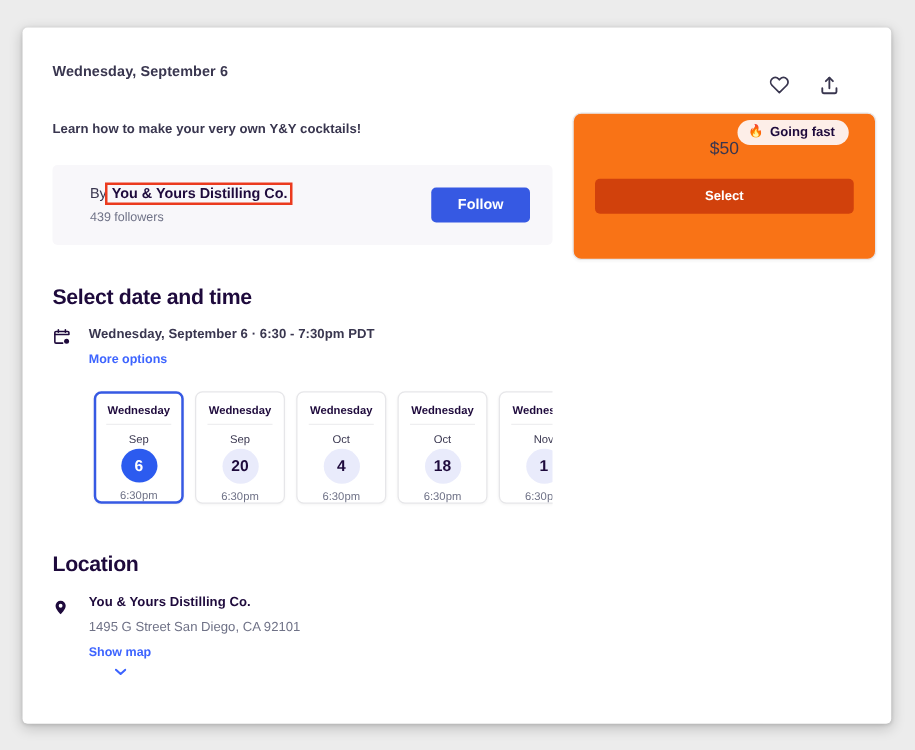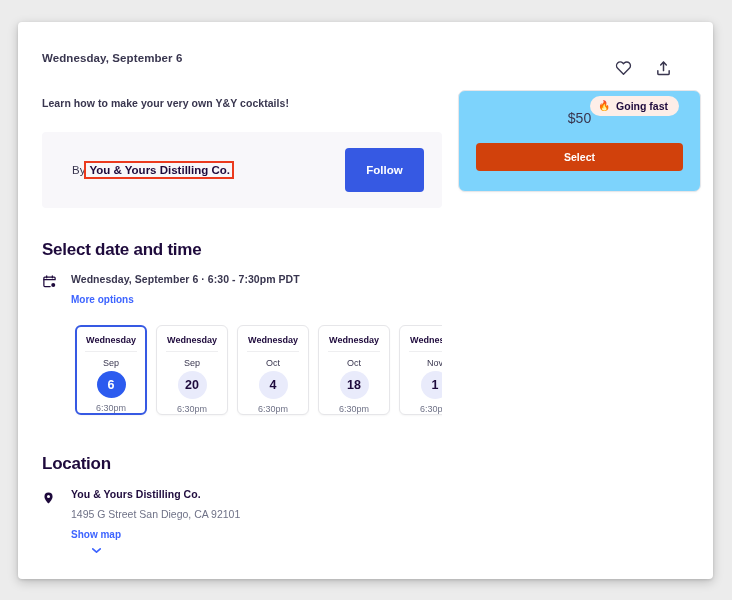--- a/index.html
+++ b/index.html
@@ -155,31 +155,31 @@
   }
   .follow-btn {
     background: #3659e3;
     color: #fff;
     border: none;
     border-radius: 4px;
     font-size: 11.5px;
     font-weight: 600;
     font-family: inherit;
     padding: 0 18px;
-    height: 44px;
+    height: 28px;
     min-width: 79px;
     cursor: pointer;
   }
 
   
   .ticket-panel {
     border: 1px solid #e6e6e9;
     border-radius: 7px;
-    padding: 19px 17px 20px 17px;
-    background: #7dd3fc;
+    padding: 19px 17px 36px 17px;
+    background: #f97316;
     box-shadow: 0 1px 2px rgba(0,0,0,0.03);
   }
   .price {
     text-align: center;
     font-size: 14px;
     color: #39364f;
     font-weight: 400;
     margin-bottom: 17px;
   }
   .tickets-btn {
@@ -376,20 +376,21 @@
       <div class="col-left">
 
         <div class="description">Learn how to make your very own Y&amp;Y cocktails!</div>
 
         <div class="organizer">
           <div class="org-left">
             <div class="org-byline">
               <span class="org-by">By</span>
               <span class="org-name">You &amp; Yours Distilling Co.</span>
             </div>
+            <div class="org-followers">439 followers</div>
           </div>
           <button class="follow-btn">Follow</button>
         </div>
 
         <div class="datetime-section">
           <div class="section-title">Select date and time</div>
 
           <div class="dt-row">
             <div class="dt-icon">
               <svg width="15" height="15" viewBox="0 0 24 24" fill="none" stroke="#1e0a3c" stroke-width="2" stroke-linecap="round" stroke-linejoin="round">

